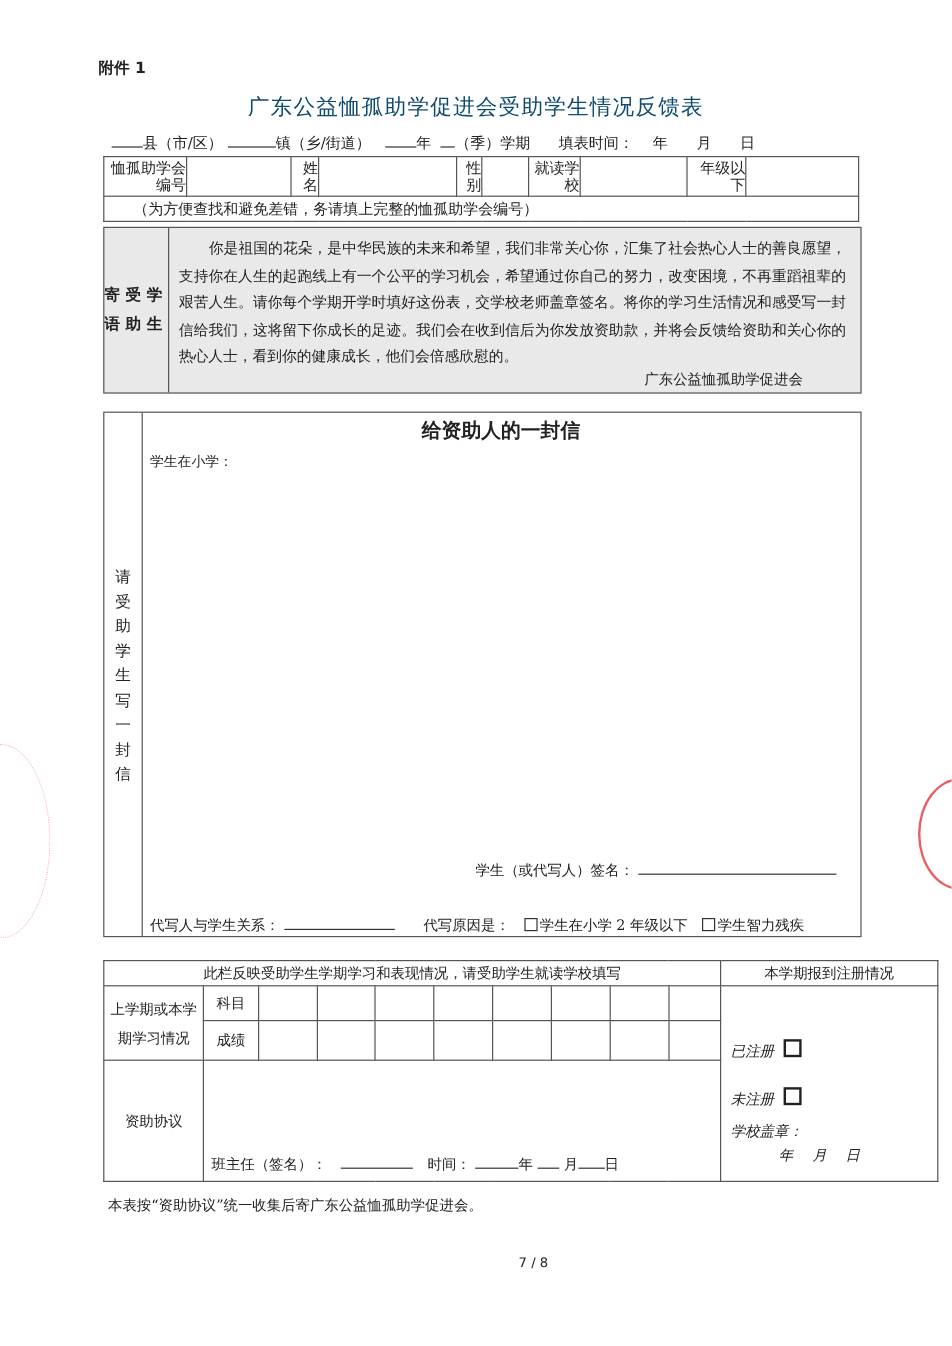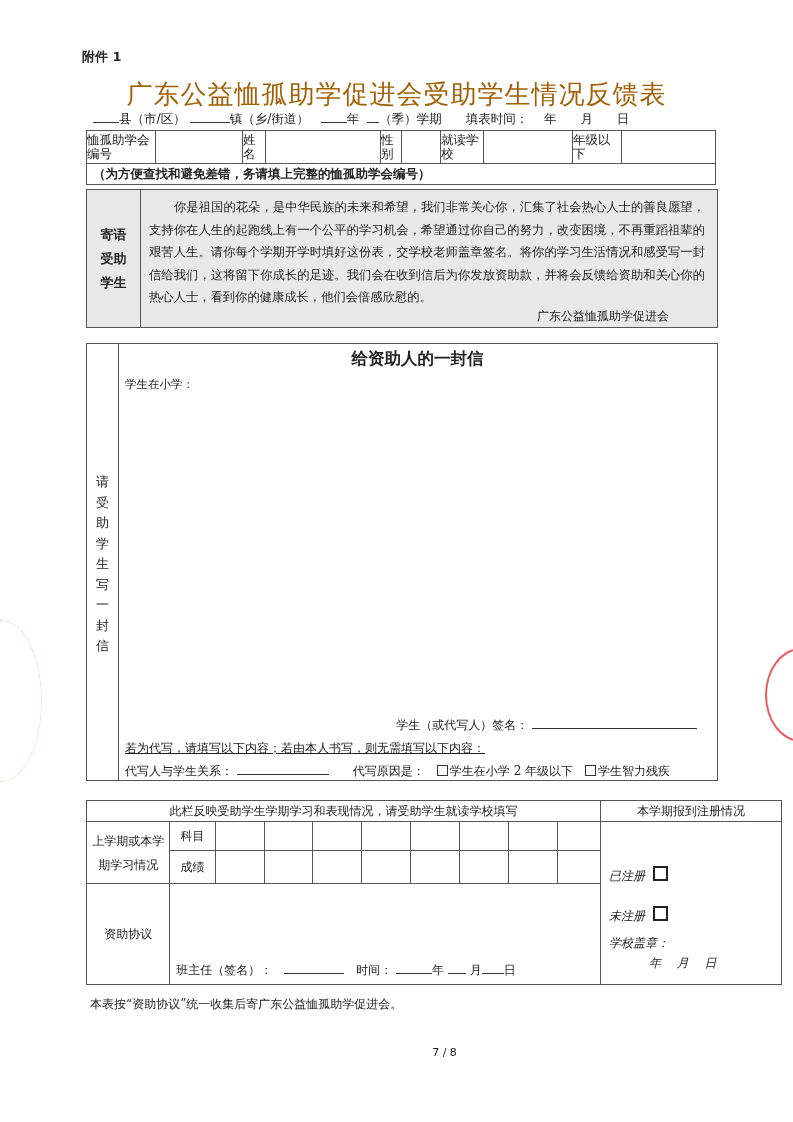--- a/index.html
+++ b/index.html
@@ -3,36 +3,36 @@
 <meta charset="utf-8">
 <style>
   html, body { margin: 0; padding: 0; }
   body {
     width: 793px; height: 1122px; position: relative; overflow: hidden;
     background: #ffffff; color: #222;
     font-family: "DejaVu Serif", "Liberation Serif", serif;
   }
   .abs { position: absolute; }
   .attach { left: 82px; top: 48px; font-size: 13px; font-weight: bold; font-family: "DejaVu Sans", sans-serif; }
-  .title { left: 0; width: 793px; top: 77px; text-align: center; font-size: 26px; letter-spacing: 1px; color: #a16207; }
+  .title { left: 0; width: 793px; top: 77px; text-align: center; font-size: 18px; letter-spacing: 1px; color: #0c4a6e; }
   .subline { left: 93px; top: 110px; font-size: 12.5px; white-space: pre; color: #222; }
   .u { display: inline-block; border-bottom: 1px solid #333; height: 12px; vertical-align: baseline; }
 
   table { border-collapse: collapse; }
   td { border: 1px solid #555; padding: 0; font-size: 12.5px; }
 
   
   .info { left: 86px; top: 130px; width: 630px; }
-  .info td { height: 32px; text-align: left; line-height: 14px; }
-  .info .note td { height: 20px; text-align: left; padding-left: 6px; font-weight: bold; }
+  .info td { height: 32px; text-align: right; line-height: 14px; }
+  .info .note td { height: 20px; text-align: left; padding-left: 24px; }
 
   
   .msg { left: 86px; top: 189px; width: 630px; height: 137px; border: 1px solid #555; background: #e9e9e9; }
   .msg-label { position: absolute; left: 0; top: 0; width: 53px; height: 137px; border-right: 1px solid #555;
-    display: flex; flex-direction: column; align-items: center; justify-content: center; font-weight: bold; font-size: 13px; line-height: 24px; font-family: "DejaVu Sans", sans-serif; }
+    display: flex; flex-direction: row; align-items: center; justify-content: center; font-weight: bold; font-size: 13px; line-height: 24px; font-family: "DejaVu Sans", sans-serif; }
   .msg-body { position: absolute; left: 62px; top: 6px; width: 556px; font-size: 12.3px; line-height: 22.5px; text-indent: 25px; text-align: justify; }
   .msg-sign { position: absolute; right: 48px; bottom: 2px; font-size: 12px; }
 
   
   .letter { left: 86px; top: 343px; width: 630px; height: 436px; border: 1px solid #555; }
   .letter-side { position: absolute; left: 0; top: 0; width: 31px; height: 436px; border-right: 1px solid #555; }
   .side-text { position: absolute; left: 0; width: 31px; top: 128px; text-align: center; font-size: 13px; line-height: 20.5px; }
   .letter-title { position: absolute; left: 31px; right: 0; top: 4px; text-align: center; font-size: 16.5px; font-weight: bold; font-family: Liberation Serif, serif; }
   .greeting { position: absolute; left: 38px; top: 33px; font-size: 11.5px; }
   .sign-line { position: absolute; right: 20px; top: 372px; font-size: 12px; }
@@ -104,21 +104,20 @@
       <div>生</div>
       <div>写</div>
       <div>一</div>
       <div>封</div>
       <div>信</div>
     </div>
   </div>
   <div class="letter-title">给资助人的一封信</div>
   <div class="greeting">学生在小学：</div>
   <div class="sign-line"><span>学生（或代写人）签名：</span> <span class="u" style="width:165px"></span></div>
-  <div class="proxy-note">若为代写，请填写以下内容；若由本人书写，则无需填写以下内容：</div>
   <div class="proxy-row"><span>代写人与学生关系：</span> <span class="u" style="width:92px"></span>　　<span>代写原因是：</span>　<span class="cb"></span><span>学生在小学 2 年级以下</span>　<span class="cb"></span><span>学生智力残疾</span></div>
 </div>
 
 <table class="abs school">
   <tbody>
       <tr class="hdr">
     <td colspan="10">此栏反映受助学生学期学习和表现情况，请受助学生就读学校填写</td>
     <td style="width:162px">本学期报到注册情况</td>
   </tr>
   <tr>

